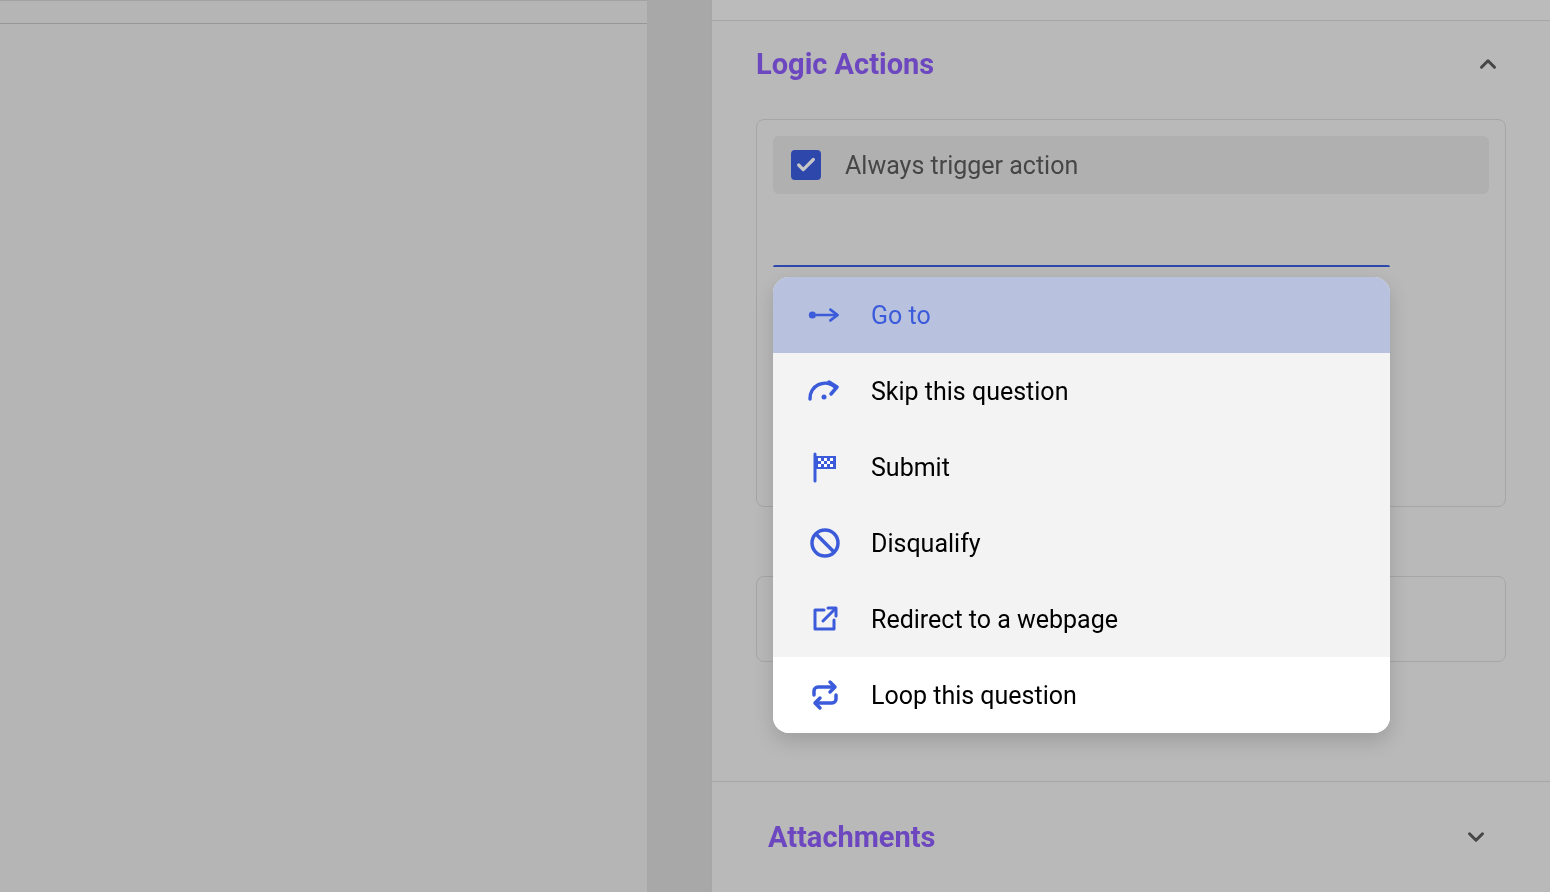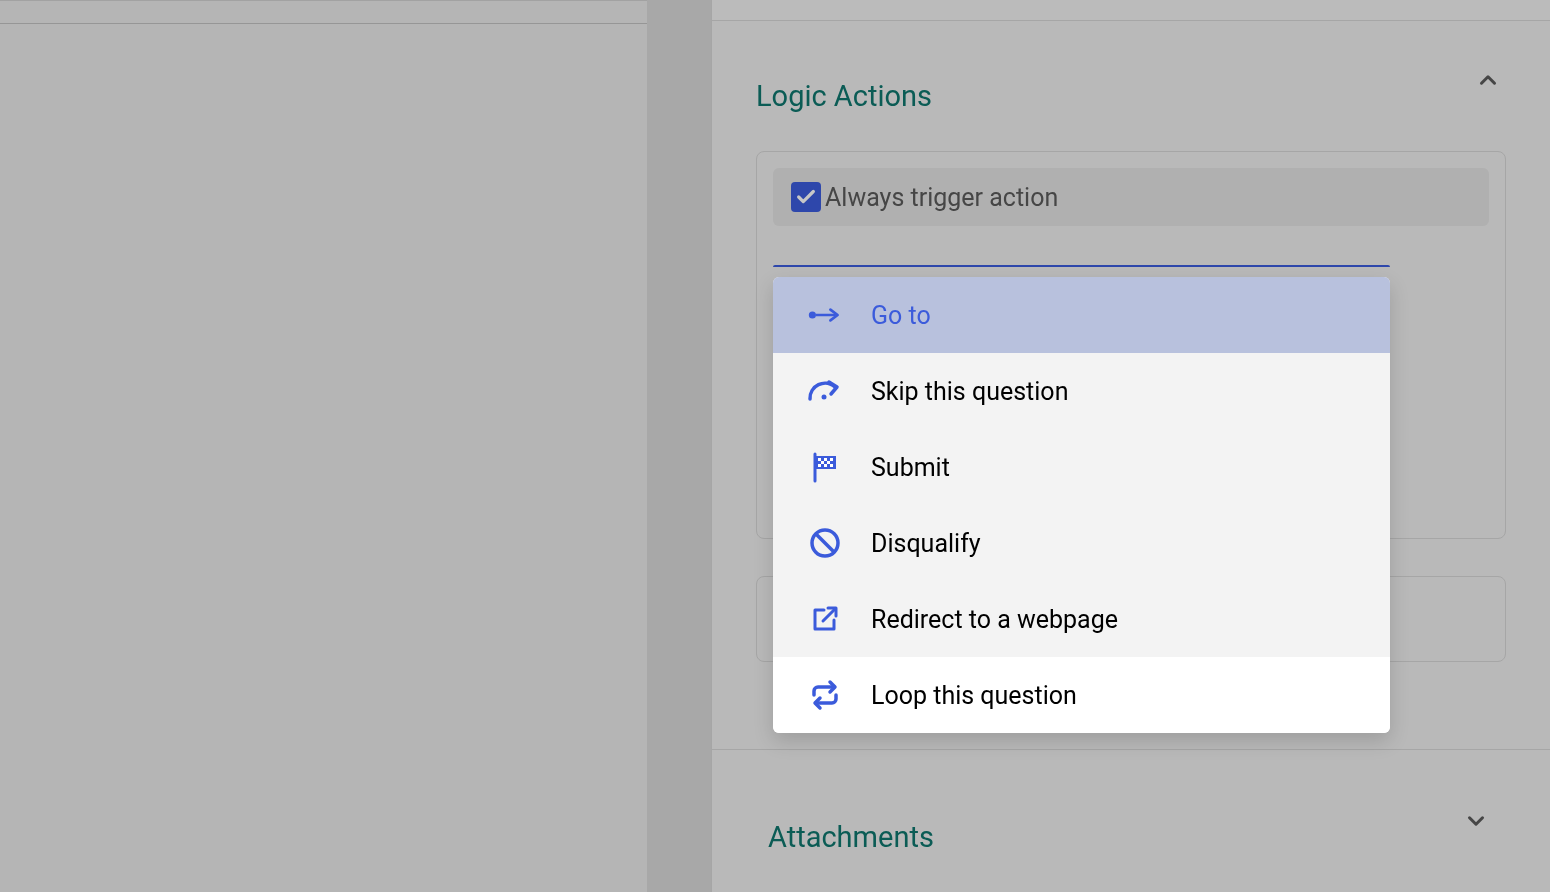--- a/index.html
+++ b/index.html
@@ -67,23 +67,22 @@
     }
     .section-header {
       display: flex;
       align-items: center;
       justify-content: space-between;
       padding: 26px 48px 26px 44px;
       cursor: pointer;
     }
     .section-title {
       font-size: 29px;
-      font-weight: 400;
-      color: #0f766e;
-      margin-top: 32px;
+      font-weight: 700;
+      color: #8b5cf6;
     }
     .chevron-icon {
       width: 28px;
       height: 28px;
       display: flex;
       align-items: center;
       justify-content: center;
     }
     .logic-actions-section {
       position: absolute;
@@ -98,21 +97,21 @@
       border: 1px solid #d5d5d5;
       border-radius: 8px;
       padding: 16px;
       background: #ededed;
       margin-top: 12px;
       height: 388px;
     }
     .checkbox-row {
       display: flex;
       align-items: center;
-      gap: 4px;
+      gap: 24px;
       background: #e2e2e2;
       padding: 14px 18px;
       border-radius: 6px;
     }
     .checkbox {
       width: 30px;
       height: 30px;
       background: #3b5bdb;
       border-radius: 4px;
       display: flex;
@@ -142,21 +141,21 @@
       border: 1px solid #d5d5d5;
       border-radius: 8px;
     }
     
     .dropdown-menu {
       position: absolute;
       left: 773px;
       top: 277px;
       width: 617px;
       background: #f3f3f3;
-      border-radius: 6px;
+      border-radius: 16px;
       z-index: 10;
       box-shadow: 0 8px 20px rgba(0,0,0,0.15);
       overflow: hidden;
     }
     .dropdown-top-border {
       position: absolute;
       left: 773px;
       top: 265px;
       width: 617px;
       height: 2px;

